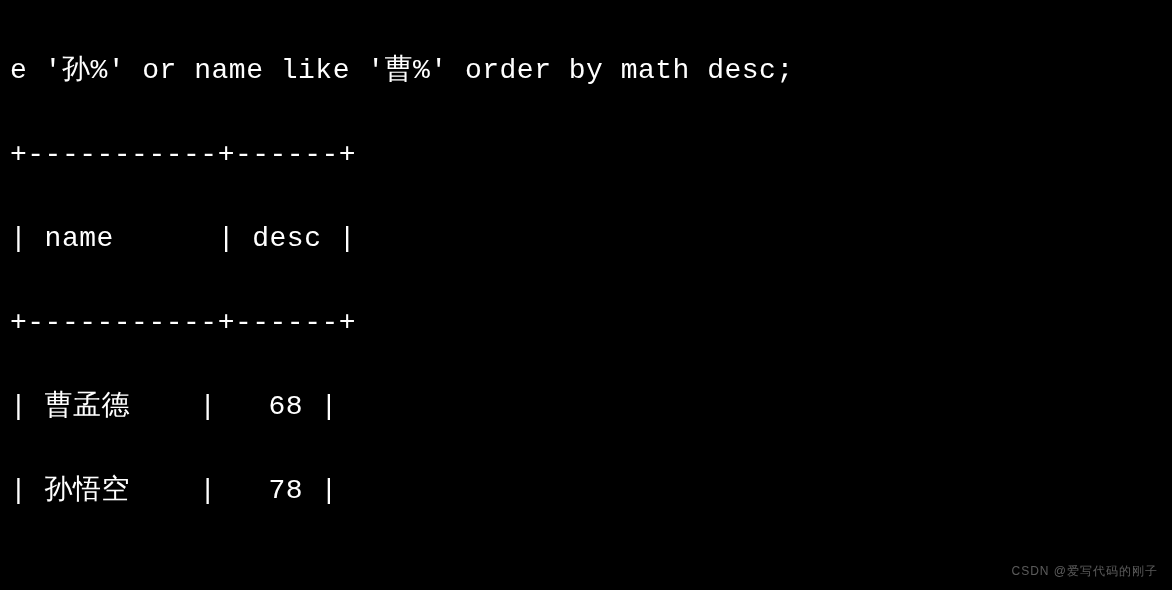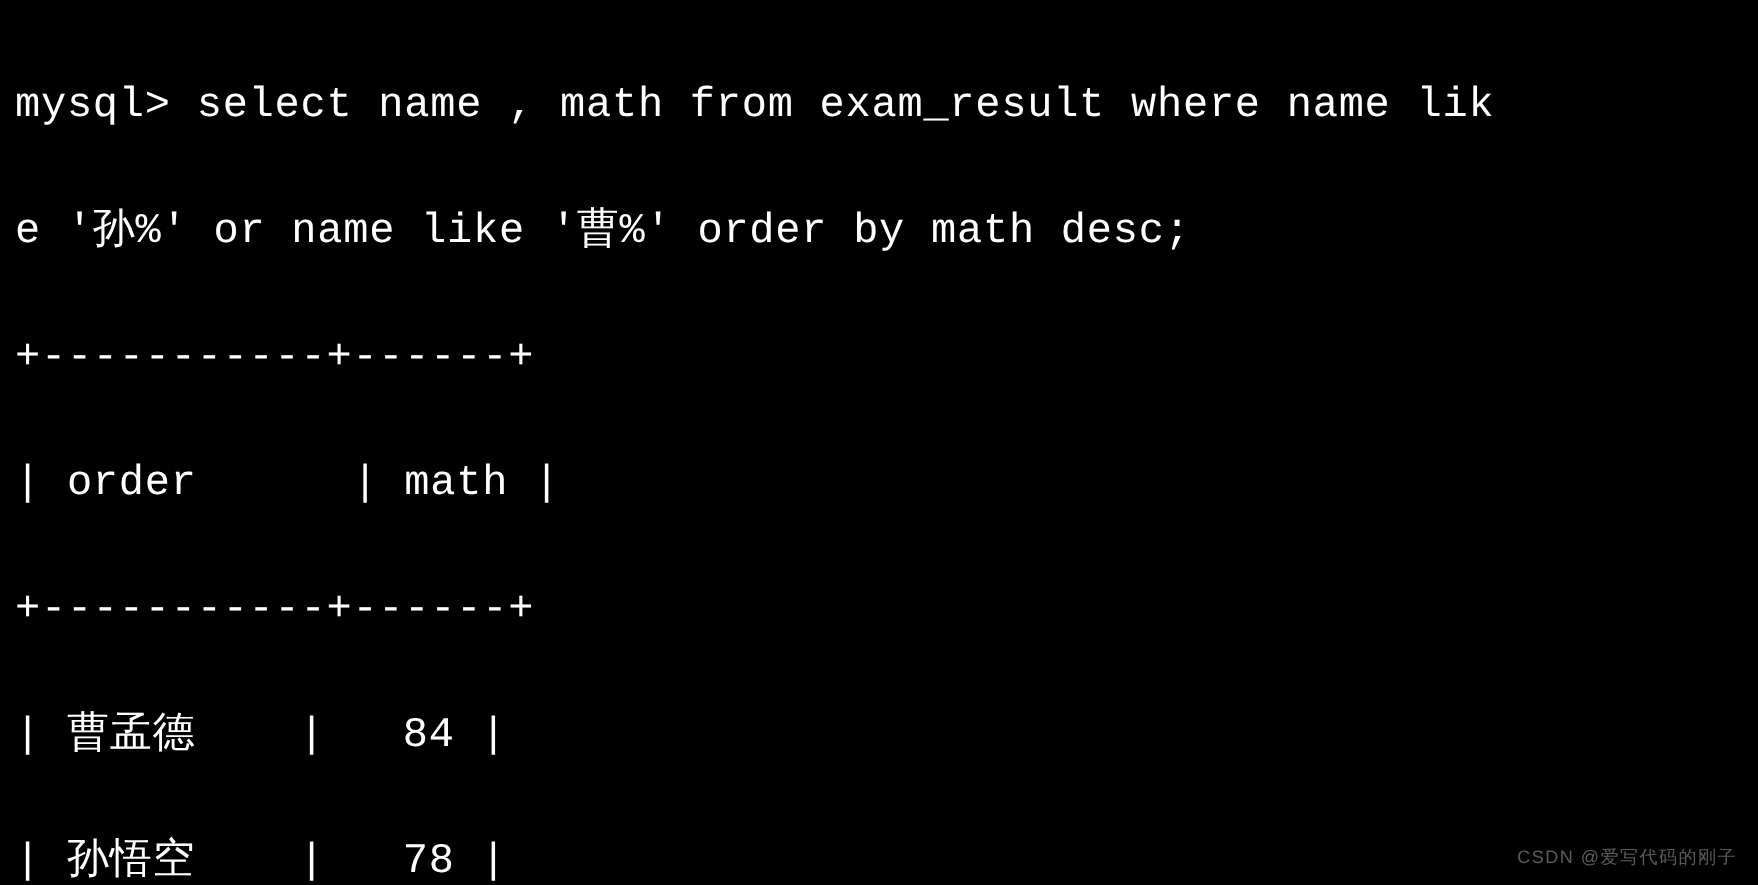--- a/index.html
+++ b/index.html
@@ -33,26 +33,25 @@
       color: rgba(200, 200, 200, 0.45);
       font-family: Arial, sans-serif;
       font-size: 12px;
       letter-spacing: 1px;
     }
   </style>
 </head>
 <body>
 
 <div class="terminal">
-<span class="line">mysql&gt; select name , math from exam_result where name lik</span>
 <span class="line">e '孙%' or name like '曹%' order by math desc;</span>
 <span class="line">+-----------+------+</span>
-<span class="line">| order      | math |</span>
+<span class="line">| name      | desc |</span>
 <span class="line">+-----------+------+</span>
-<span class="line">| 曹孟德    |   84 |</span>
+<span class="line">| 曹孟德    |   68 |</span>
 <span class="line">| 孙悟空    |   78 |</span>
 
 
 
 
 
 </div>
 
 <div class="watermark">CSDN @爱写代码的刚子</div>
 

